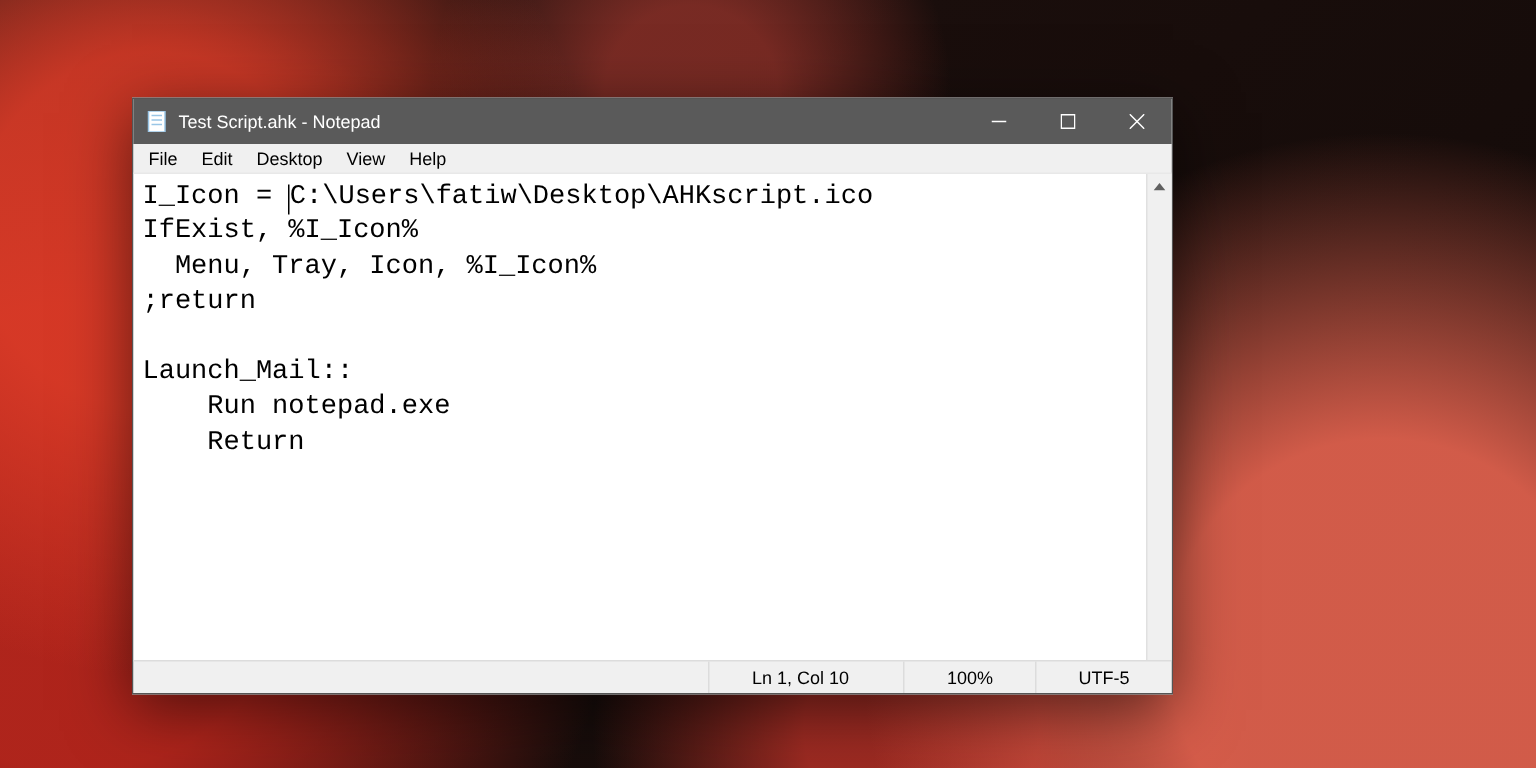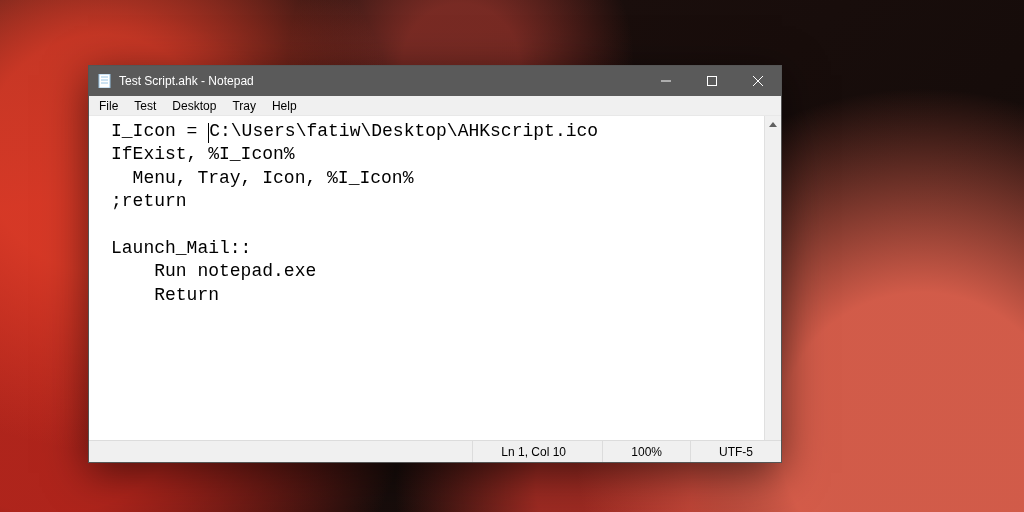--- a/index.html
+++ b/index.html
@@ -37,21 +37,21 @@
     height:20px; background:#f0f0f0; display:flex; align-items:center;
     padding:0 2px; font-size:12px; color:#000; border-bottom:1px solid #e8e8e8;
   }
   .menuitem { padding:1px 8px; }
   .editor-wrap { flex:1 1 auto; position:relative; background:#fff; }
   .editor {
     position:absolute; inset:0;
     padding:4px 4px 4px 6px;
     font-family:Consolas, "Courier New", monospace;
     font-size:18px; line-height:1.3; color:#000;
-    white-space:pre; overflow:hidden;margin-left:16px;
+    white-space:pre; overflow:hidden;
   }
   .vscroll {
     position:absolute; right:0; top:0; bottom:0; width:17px;
     background:#f0f0f0; border-left:1px solid #e0e0e0;
     display:flex; flex-direction:column; align-items:center; justify-content:flex-start;
   }
   .scroll-arrow { width:17px; height:17px; display:flex; align-items:center; justify-content:center; color:#606060; font-size:9px; }
   .statusbar {
     height:22px; background:#f0f0f0; border-top:1px solid #dcdcdc;
     display:flex; align-items:center; font-size:12px; color:#000;
@@ -93,23 +93,23 @@
       </div>
       <div class="winbtn close">
         <svg width="10" height="10" viewBox="0 0 10 10">
             <path d="M0 0 L10 10 M10 0 L0 10" stroke="#fff" stroke-width="1"></path>
           </svg>
       </div>
     </div>
 
     <div class="menubar">
       <div class="menuitem">File</div>
-      <div class="menuitem">Test</div>
+      <div class="menuitem">Edit</div>
       <div class="menuitem">Desktop</div>
-      <div class="menuitem">Tray</div>
+      <div class="menuitem">View</div>
       <div class="menuitem">Help</div>
     </div>
 
     <div class="editor-wrap">
       <div class="editor"><span>I_Icon = </span><span class="caret"></span><span>C:\Users\fatiw\Desktop\AHKscript.ico</span>
 <span>IfExist, %I_Icon%</span>
 <span>  Menu, Tray, Icon, %I_Icon%</span>
 <span>;return</span>
 <span></span>
 <span>Launch_Mail::</span>

